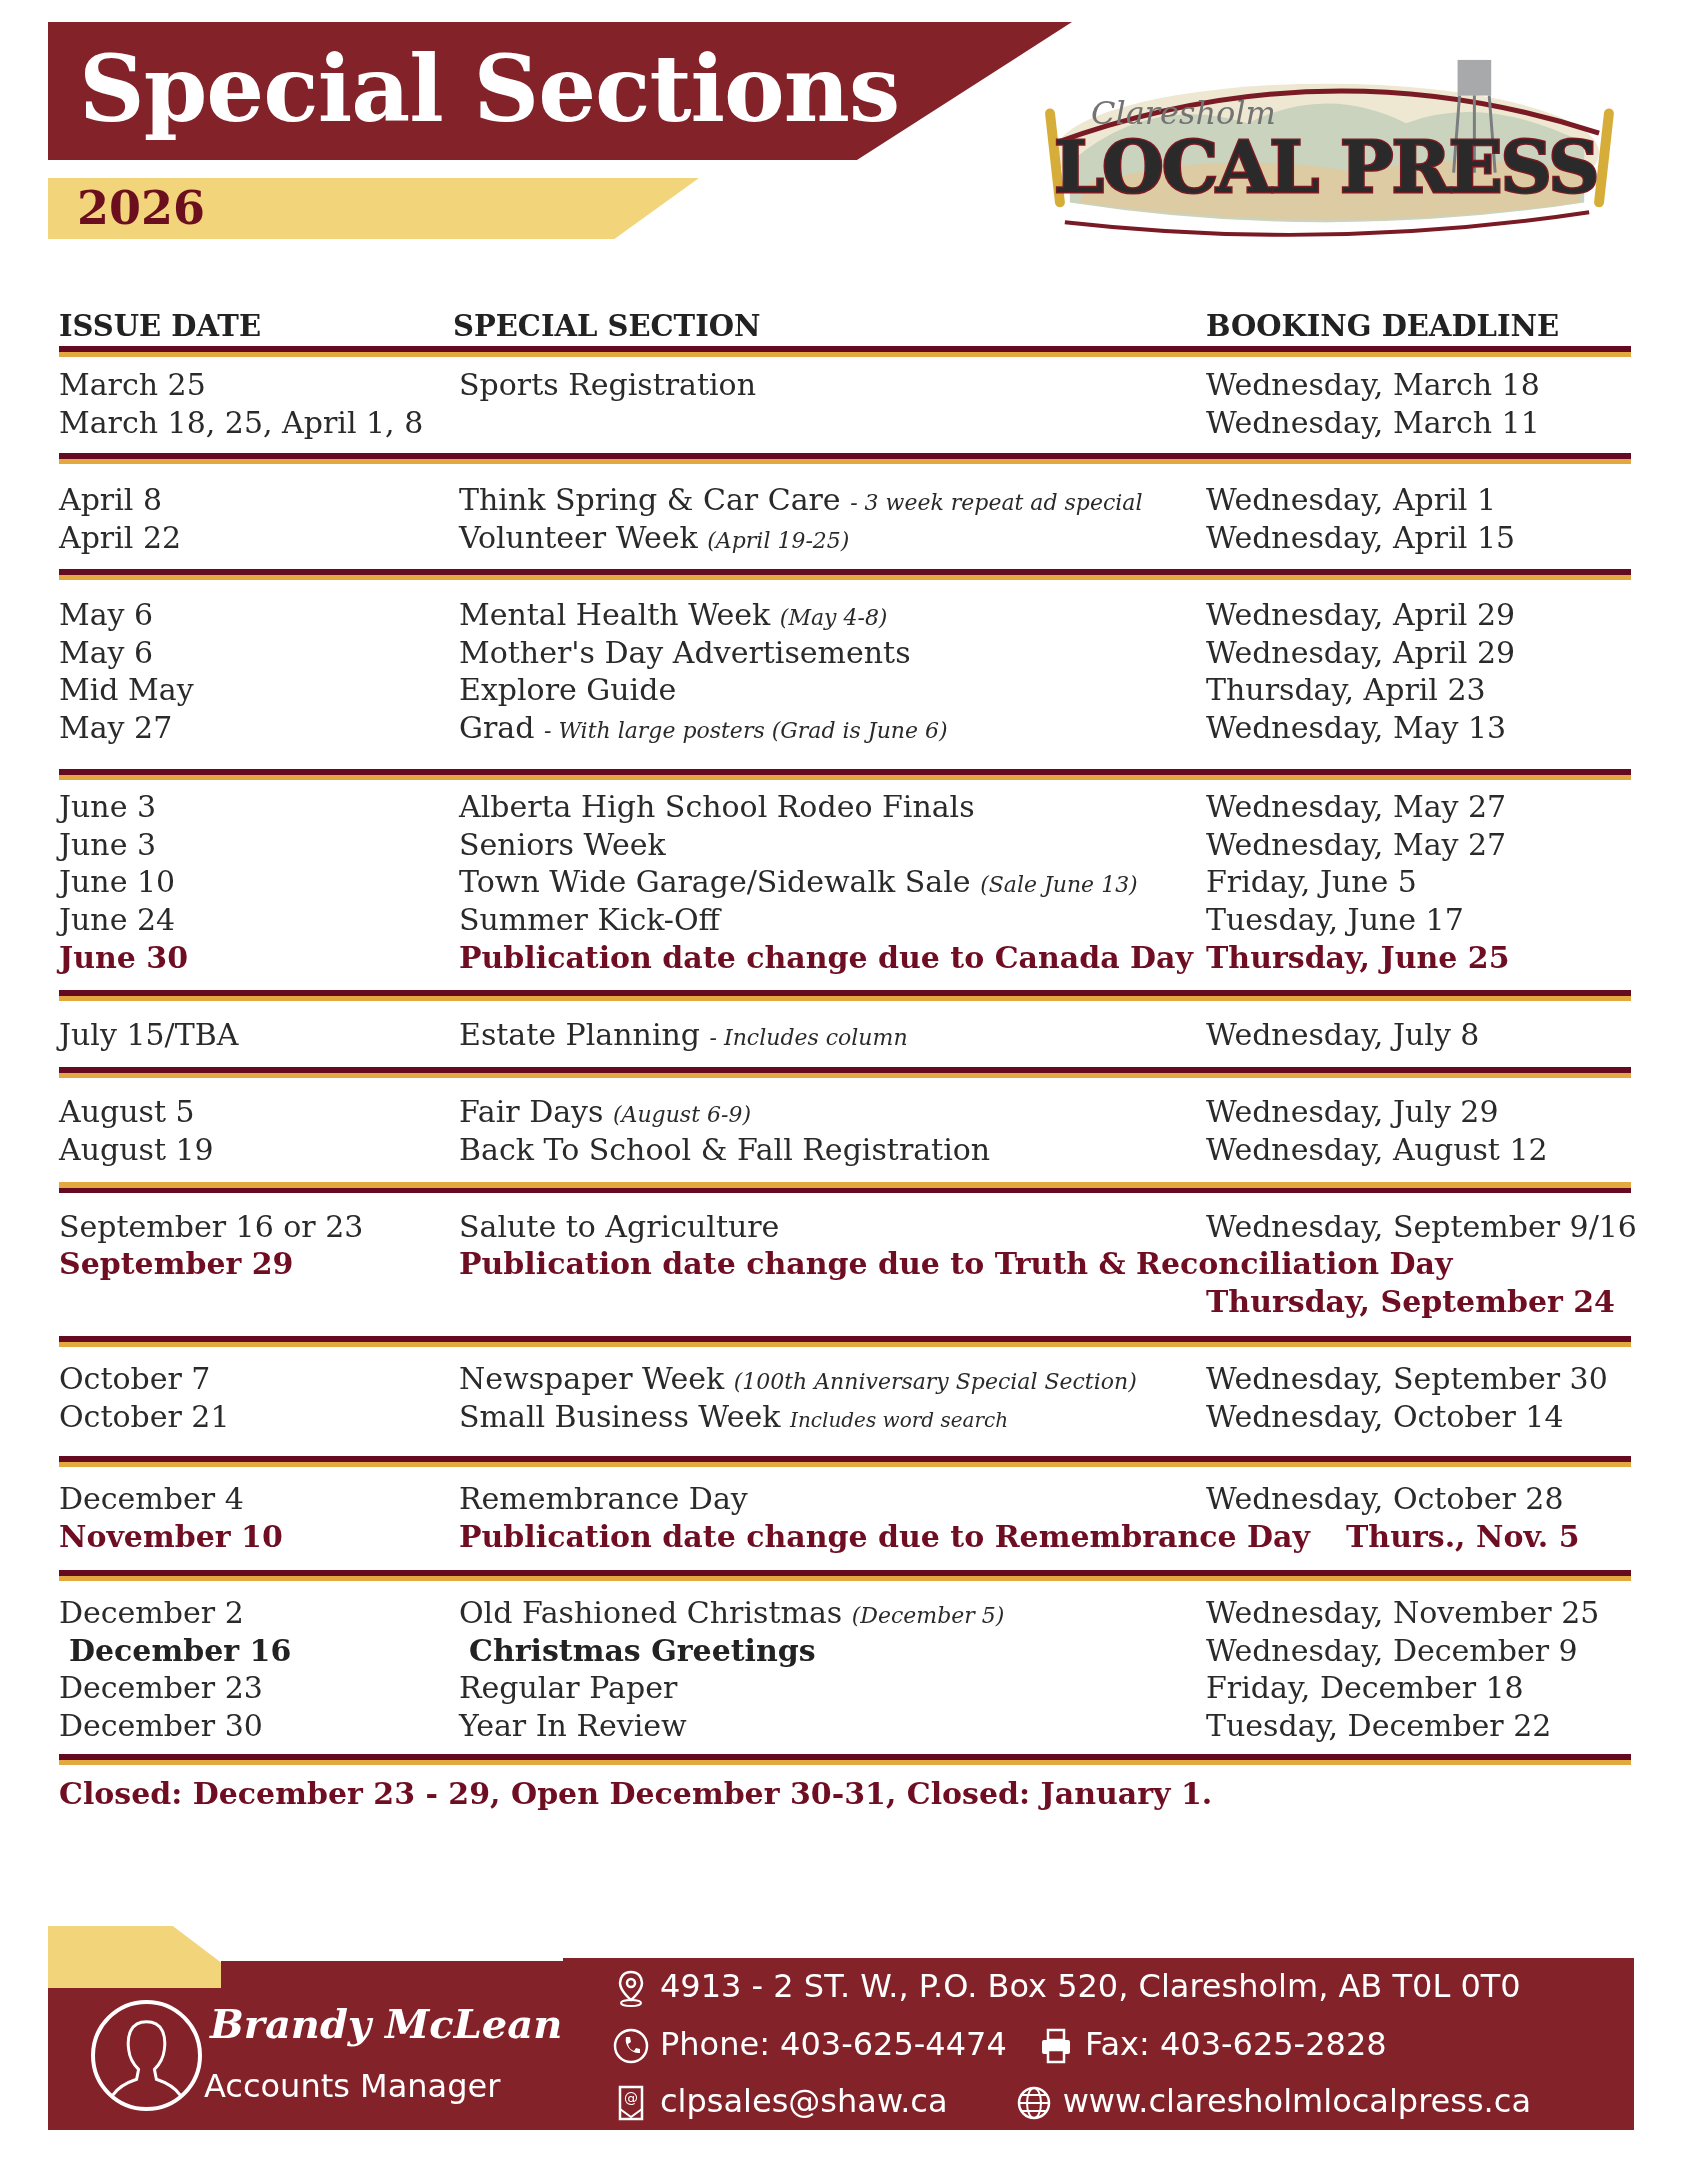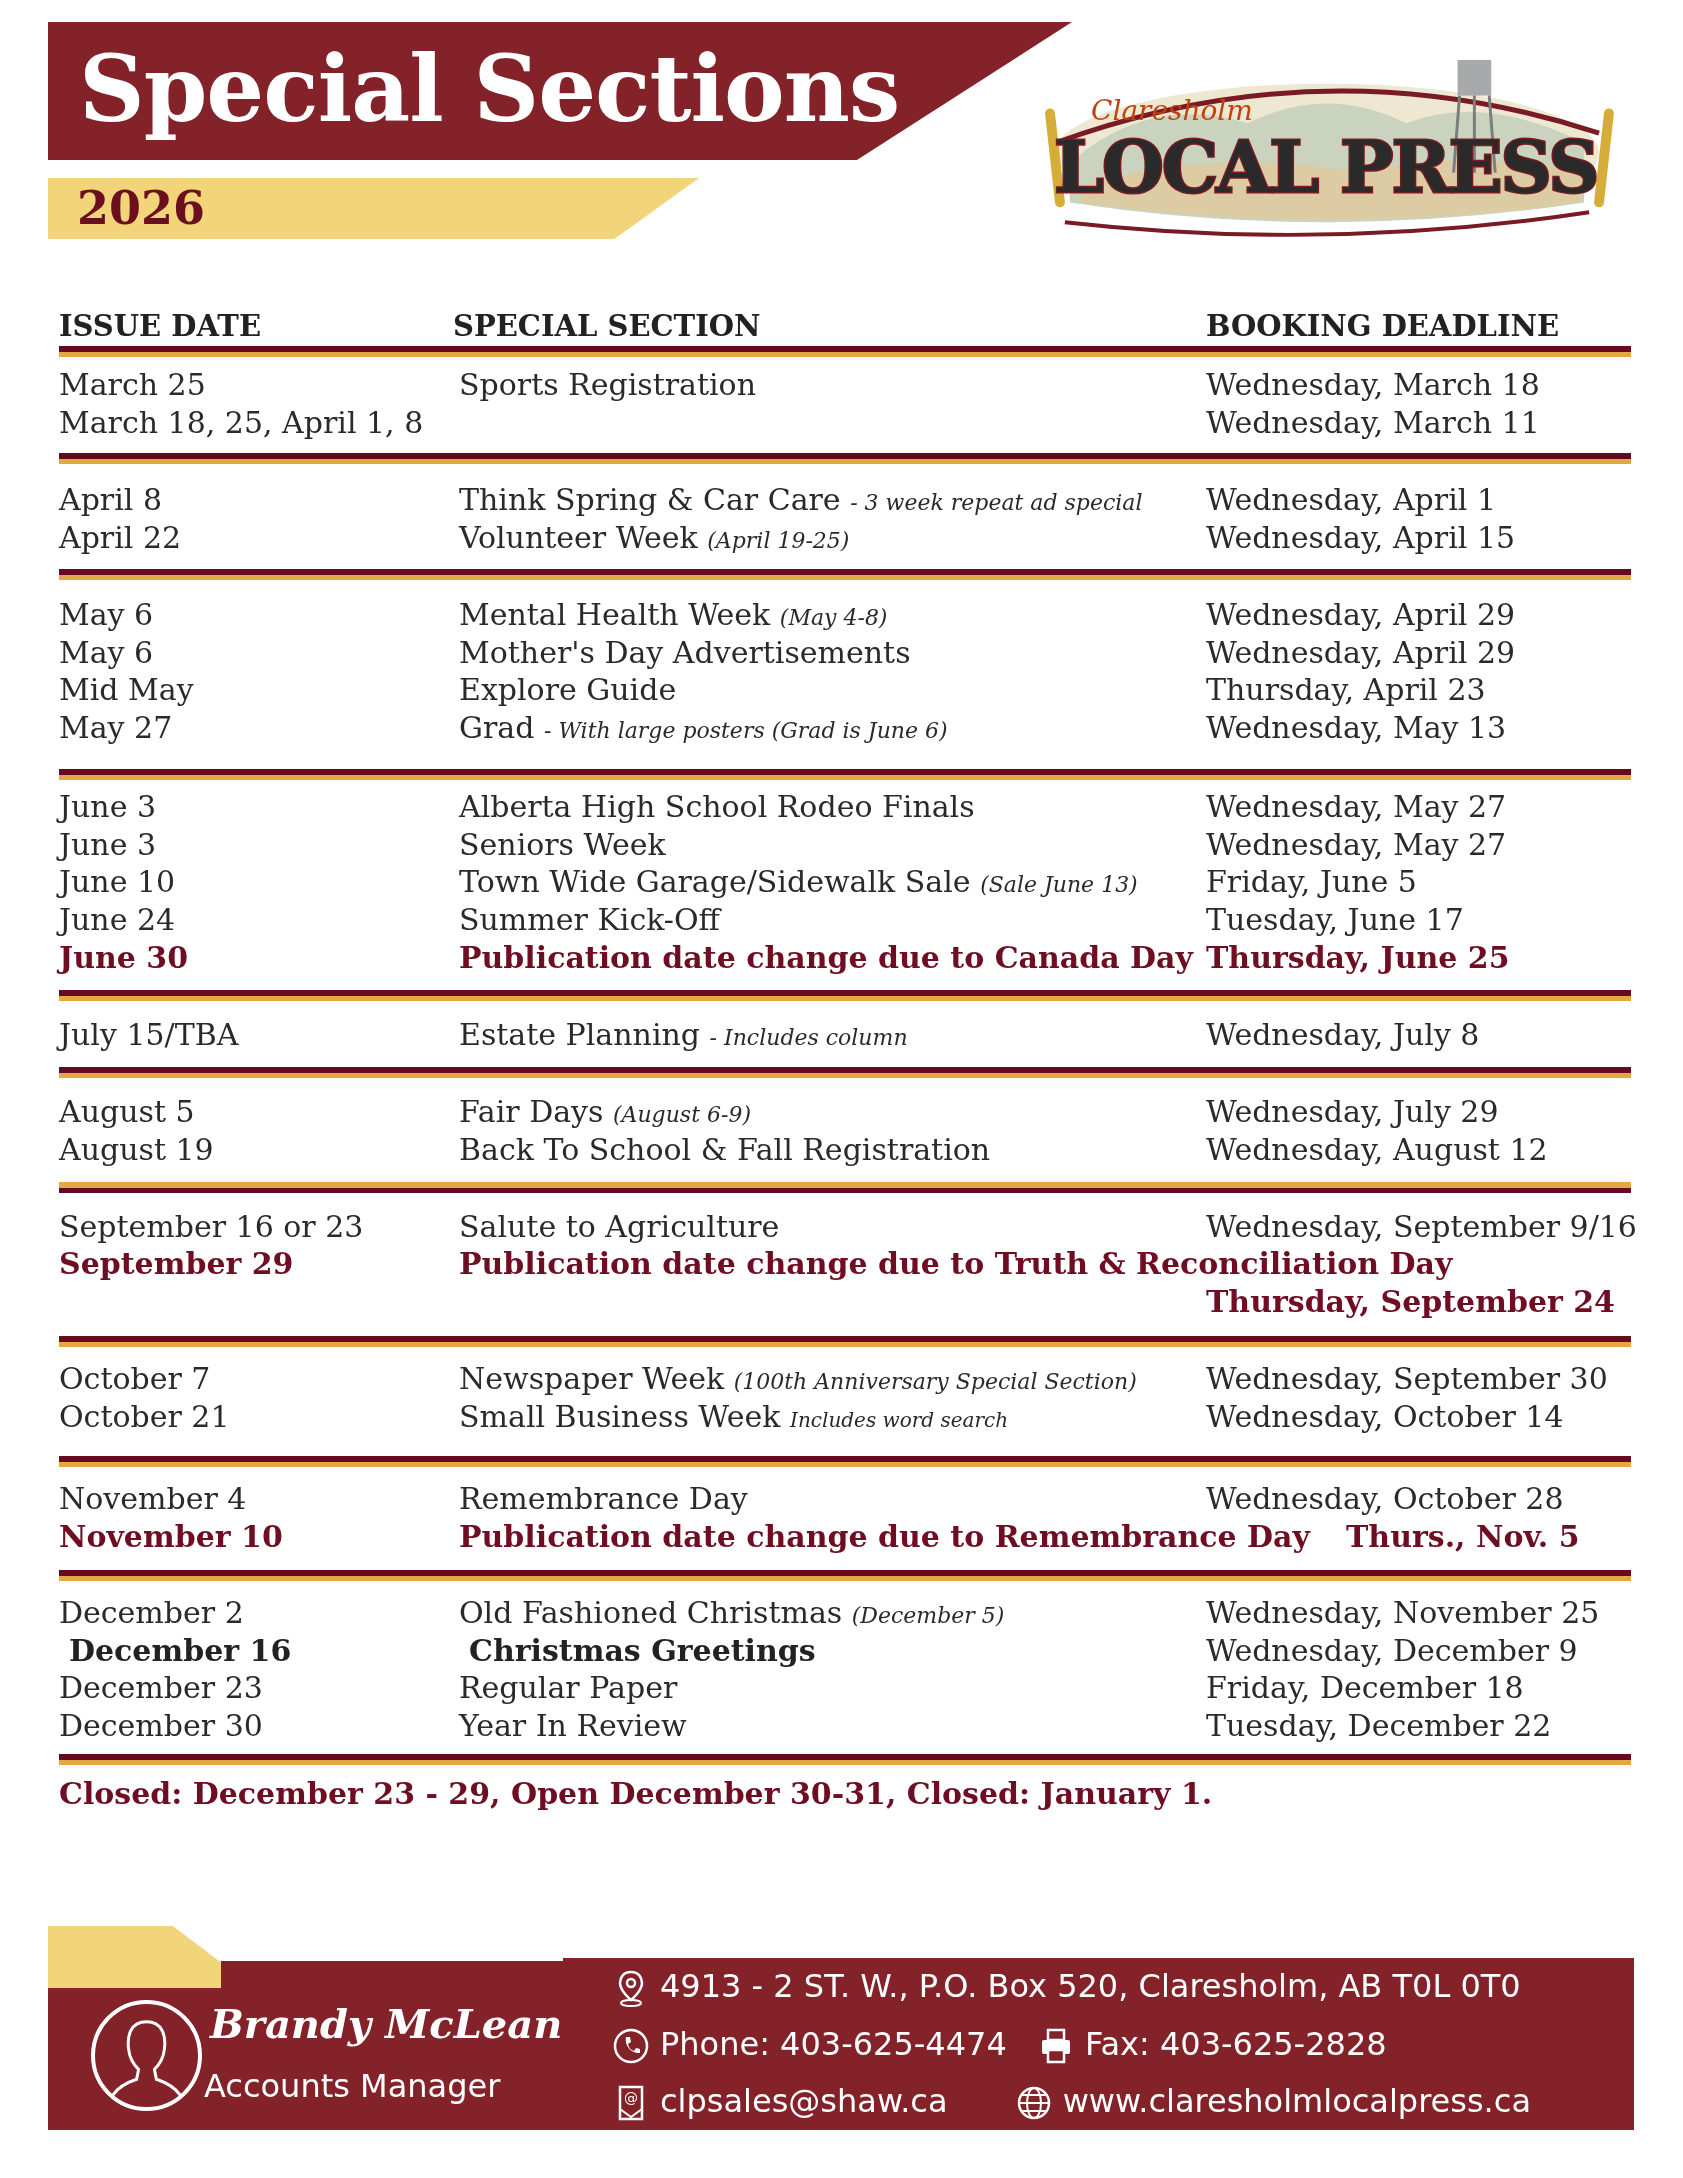--- a/index.html
+++ b/index.html
@@ -53,21 +53,21 @@
   <svg width="594" height="183" viewBox="0 0 600 185">
     <ellipse cx="300" cy="100" rx="275" ry="70" fill="#eee7d2"></ellipse>
     <path d="M40 110 Q120 40 220 70 Q300 30 380 70 Q460 40 560 90 L560 150 Q300 190 40 150 Z" fill="#c9d3bd"></path>
     <path d="M60 130 Q200 95 330 120 Q450 95 560 120 L555 150 Q300 185 50 150 Z" fill="#dccba3"></path>
     <path d="M25 90 Q300 -10 575 80" fill="none" stroke="#7a1a24" stroke-width="5"></path>
     <path d="M35 170 Q300 200 565 160" fill="none" stroke="#7a1a24" stroke-width="4"></path>
     <rect x="432" y="6" width="34" height="36" fill="#a7a9ab"></rect>
     <path d="M434 42 L428 120 M464 42 L470 120 M449 42 L449 120" stroke="#7b7d80" stroke-width="3"></path>
     <path d="M20 60 L30 150 M585 60 L575 150" stroke="#d7ad3a" stroke-width="10" stroke-linecap="round"></path>
   </svg>
-  <div class="abs" style="left:61px;top:40px;font-family:'DejaVu Serif',serif;font-style:italic;font-size:28px;color:#c2410c;">Claresholm</div>
+  <div class="abs" style="left:61px;top:40px;font-family:'DejaVu Serif',serif;font-style:italic;font-size:32px;color:#737373;">Claresholm</div>
   <div class="abs" style="left:24px;top:71px;font-family:'DejaVu Serif',serif;font-weight:bold;font-size:71px;color:#2a2a2a;letter-spacing:-2px;-webkit-text-stroke:3px #7a1a24;paint-order:stroke fill;white-space:nowrap;">LOCAL PRESS</div>
 </div>
 
 <div class="abs col-h" style="left:59px;">ISSUE DATE</div>
 <div class="abs col-h" style="left:453px;">SPECIAL SECTION</div>
 <div class="abs col-h" style="left:1206px;">BOOKING DEADLINE</div>
 
 <div class="abs sep" style="top:346px;">
     <div class="a"></div>
     <div class="b"></div>
@@ -216,21 +216,21 @@
   <span class="c2"><span>Newspaper Week</span> <span class="note">(100th Anniversary Special Section)</span></span>
   <span class="c3">Wednesday, September 30</span>
 </div>
 <div class="row" style="top:1398px;">
   <span class="c1">October 21</span>
   <span class="c2"><span>Small Business Week</span> <span class="note" style="font-size:20px;">Includes word search</span></span>
   <span class="c3">Wednesday, October 14</span>
 </div>
 
 <div class="row" style="top:1480px;">
-  <span class="c1">November 4</span>
+  <span class="c1">December 4</span>
   <span class="c2"><span>Remembrance Day</span></span>
   <span class="c3">Wednesday, October 28</span>
 </div>
 <div class="row red" style="top:1518px;">
   <span class="c1">November 10</span>
   <span class="c2">Publication date change due to Remembrance Day</span>
   <span class="c3" style="left:1346px;">Thurs., Nov. 5</span>
 </div>
 
 <div class="row" style="top:1594px;">

